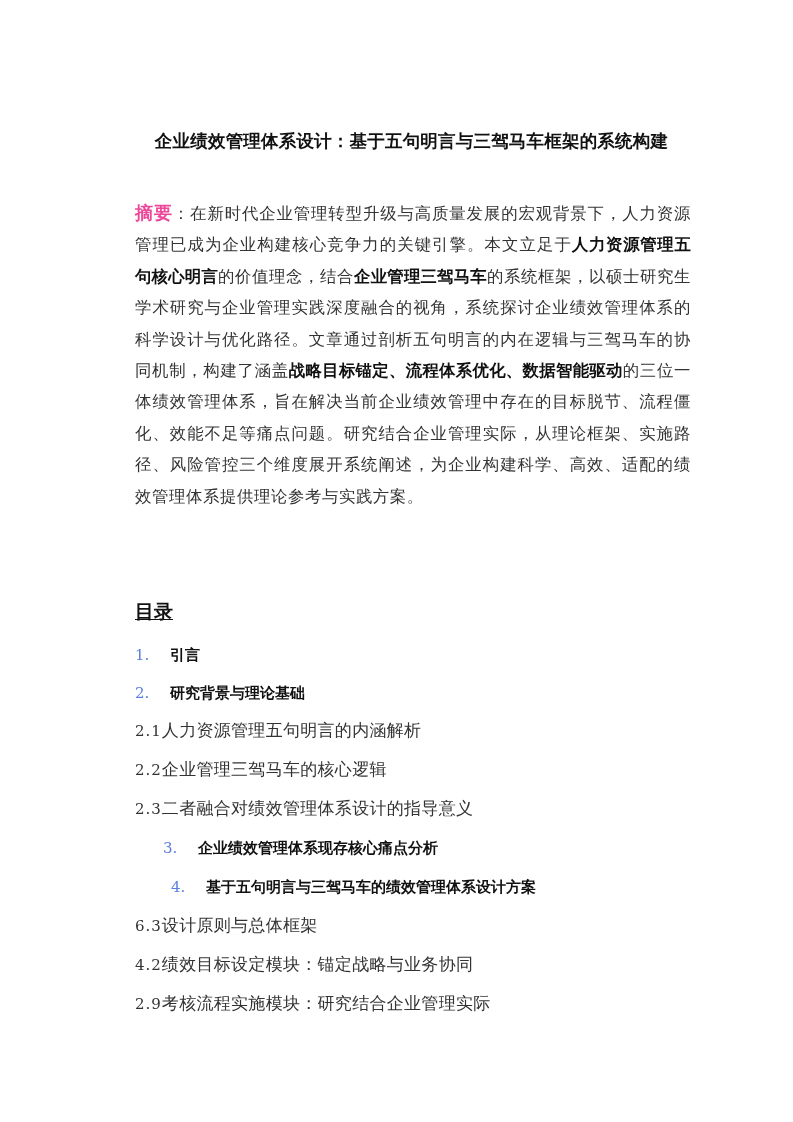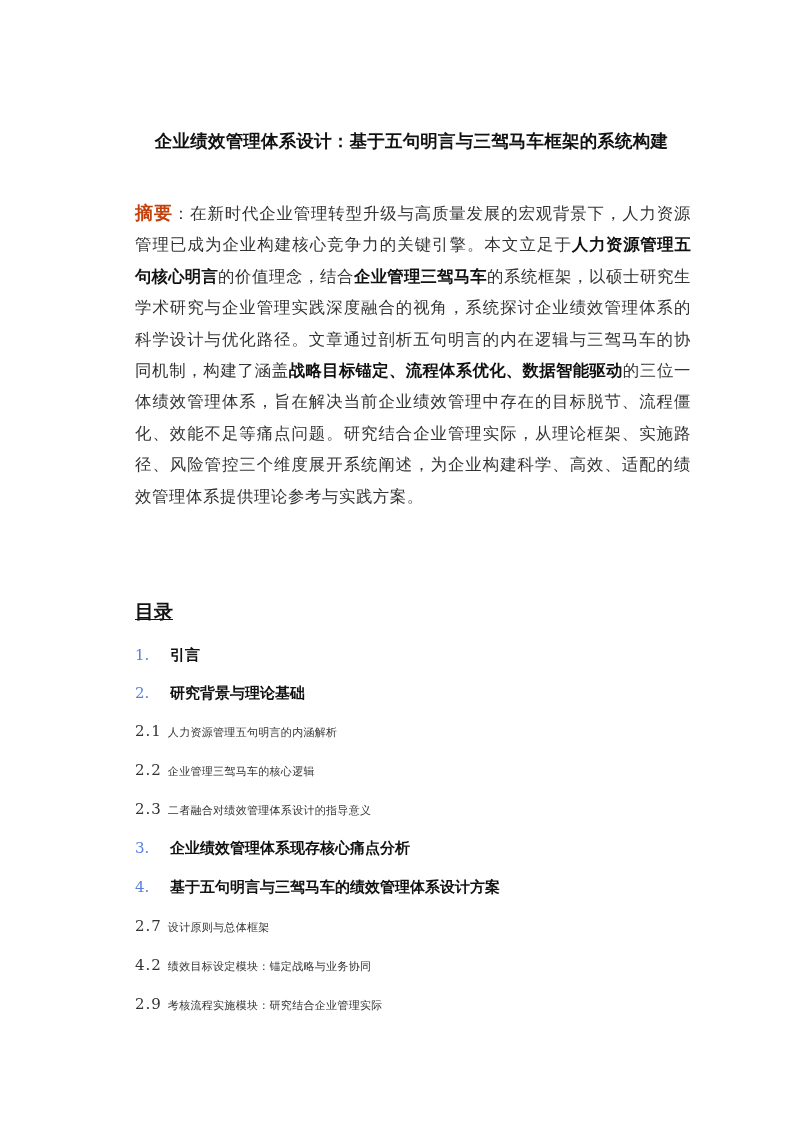--- a/index.html
+++ b/index.html
@@ -42,21 +42,21 @@
       font-family: "DejaVu Serif", serif;
       font-size: 16.4px;
       line-height: 31.4px;
       color: #333333;
       text-align: justify;
       letter-spacing: 0.6px;
     }
     .abstract .lead {
       font-family: "DejaVu Sans", sans-serif;
       font-weight: bold;
-      color: #c2410c;
+      color: #ec4899;
       font-size: 18px;
     }
     .abstract b {
       font-family: "DejaVu Sans", sans-serif;
       font-weight: bold;
       color: #111111;
       letter-spacing: 0.2px;
     }
     .keywords {
       position: absolute;
@@ -102,26 +102,25 @@
     .toc-item .label-main {
       font-family: Liberation Mono, monospace;
       font-weight: bold;
       font-size: 15px;
       color: #111111;
     }
     .toc-item .num-sub {
       font-family: "DejaVu Serif", serif;
       font-size: 15px;
       color: #333333;
-      margin-right: 6px;
       letter-spacing: 1px;
     }
     .toc-item .label-sub {
       font-family: Liberation Sans, sans-serif;
-      font-size: 11px;
+      font-size: 17px;
       color: #333333;
       letter-spacing: 0.3px;
     }
   </style>
 </head>
 <body>
 
 <div class="page">
 
   <div class="title">企业绩效管理体系设计：基于五句明言与三驾马车框架的系统构建</div>
@@ -132,20 +131,20 @@
 
 
   <div class="toc-title">目录</div>
 
   <div id="toc-list">
       <div class="toc-item" style="top: 643px;"><span class="num-main">1.</span><span class="label-main">引言</span></div>
       <div class="toc-item" style="top: 681px;"><span class="num-main">2.</span><span class="label-main">研究背景与理论基础</span></div>
       <div class="toc-item" style="top: 719px;"><span class="num-sub">2.1</span><span class="label-sub">人力资源管理五句明言的内涵解析</span></div>
       <div class="toc-item" style="top: 758px;"><span class="num-sub">2.2</span><span class="label-sub">企业管理三驾马车的核心逻辑</span></div>
       <div class="toc-item" style="top: 797px;"><span class="num-sub">2.3</span><span class="label-sub">二者融合对绩效管理体系设计的指导意义</span></div>
-      <div class="toc-item" style="top: 836px;"><span class="num-main">3.</span><span class="label-main">企业绩效管理体系现存核心痛点分析</span></div>
-      <div class="toc-item" style="top: 875px;"><span class="num-main">4.</span><span class="label-main">基于五句明言与三驾马车的绩效管理体系设计方案</span></div>
-      <div class="toc-item" style="top: 914px;"><span class="num-sub">2.7</span><span class="label-sub">设计原则与总体框架</span></div>
+      <div class="toc-item" style="top: 836px; margin-left: 28px;"><span class="num-main">3.</span><span class="label-main">企业绩效管理体系现存核心痛点分析</span></div>
+      <div class="toc-item" style="top: 875px; margin-left: 36px;"><span class="num-main">4.</span><span class="label-main">基于五句明言与三驾马车的绩效管理体系设计方案</span></div>
+      <div class="toc-item" style="top: 914px;"><span class="num-sub">6.3</span><span class="label-sub">设计原则与总体框架</span></div>
       <div class="toc-item" style="top: 953px;"><span class="num-sub">4.2</span><span class="label-sub">绩效目标设定模块：锚定战略与业务协同</span></div>
       <div class="toc-item" style="top: 992px;"><span class="num-sub">2.9</span><span class="label-sub">考核流程实施模块：研究结合企业管理实际</span></div>
     </div>
 
 </div>
 
 </body></html>

